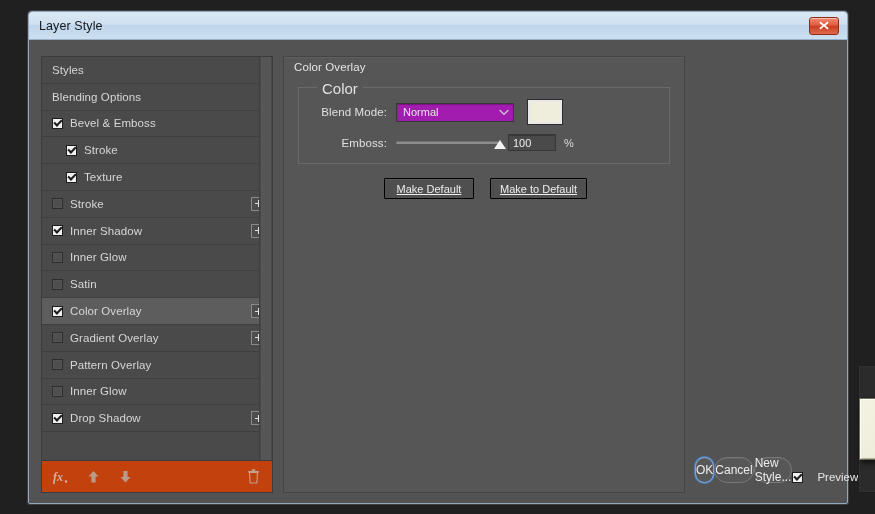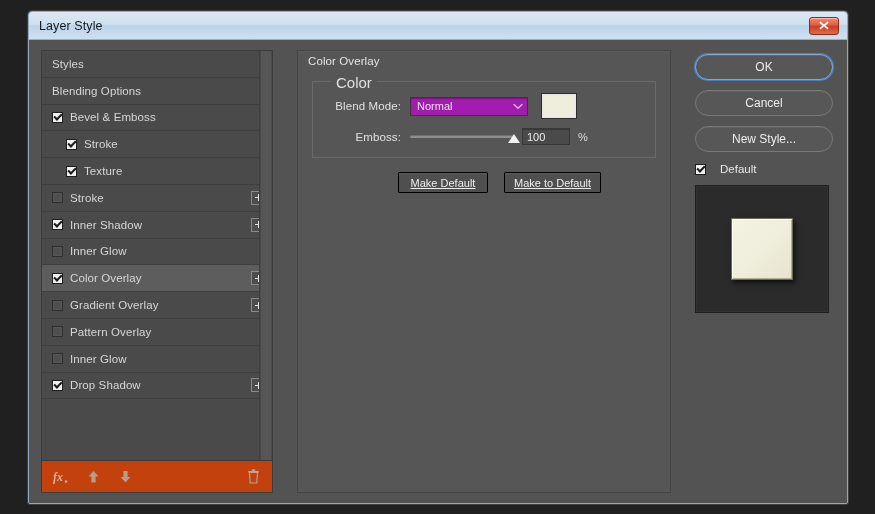--- a/index.html
+++ b/index.html
@@ -58,22 +58,22 @@
     justify-content: center;
     cursor: pointer;
     margin-right: 4px;
   }
   #close-btn svg { display: block; }
 
   
   #body {
     flex: 1;
     display: flex;
-    padding: 10px 10px 10px 12px;
-    gap: 24px;
+    padding: 16px 10px 10px 12px;
+    gap: 10px;
     background: #535353;
     border-radius: 0 0 2px 2px;
   }
 
   
   #left-pane {
     width: 232px;
     flex: 0 0 232px;
     display: flex;
     flex-direction: column;
@@ -327,22 +327,22 @@
     border-radius: 1px;
     padding: 0 9px;
     text-decoration: underline;
   }
 
   
   #right-pane {
     width: 142px;
     flex: 0 0 142px;
     display: flex;
-    flex-direction: column;
-    align-items: flex-start;
+    flex-direction: row;
+    align-items: flex-end;
     padding-top: 4px;
   }
   .btn-round {
     width: 138px;
     height: 26px;
     border-radius: 13px;
     background: #575757;
     border: 1px solid #787878;
     color: #ececec;
     font-size: 12px;
@@ -434,20 +434,24 @@
           <div class="style-row plain">
             <span class="cb on"></span>
             <span class="label">Inner Shadow</span>
             <span class="plus-wrap">
               <span class="plus-btn"></span>
             </span>
           </div>
           <div class="style-row plain">
             <span class="cb"></span>
             <span class="label">Inner Glow</span>
+          </div>
+          <div class="style-row plain">
+            <span class="cb"></span>
+            <span class="label">Satin</span>
           </div>
           <div class="style-row plain selected">
             <span class="cb on"></span>
             <span class="label">Color Overlay</span>
             <span class="plus-wrap">
               <span class="plus-btn"></span>
             </span>
           </div>
           <div class="style-row plain">
             <span class="cb"></span>
@@ -539,21 +543,21 @@
       </div>
     </div>
 
     <div id="right-pane">
       <div class="btn-round focused">OK</div>
       <div class="btn-round">Cancel</div>
       <div class="btn-round">New Style...</div>
 
       <div id="preview-row">
         <span class="cb on" id="preview-cb"></span>
-        <span class="label">Default</span>
+        <span class="label">Preview</span>
       </div>
 
       <div id="preview-box" style="background: rgb(43, 43, 43);">
         <div id="preview-swatch"></div>
       </div>
     </div>
 
   </div>
 </div>
 

